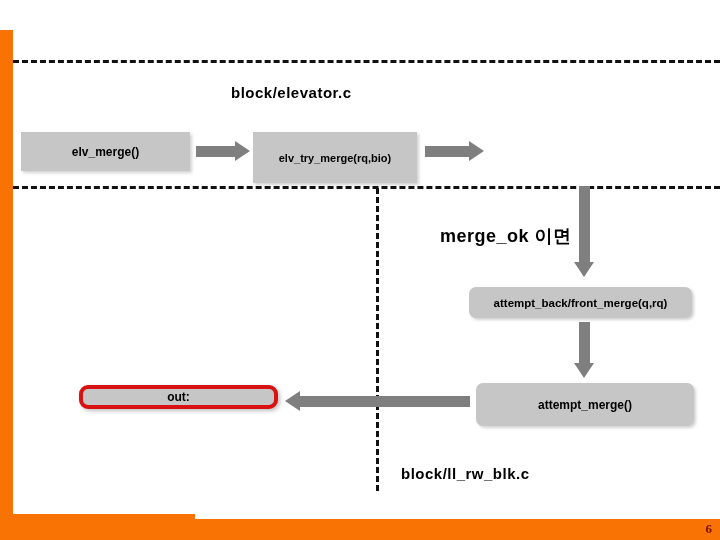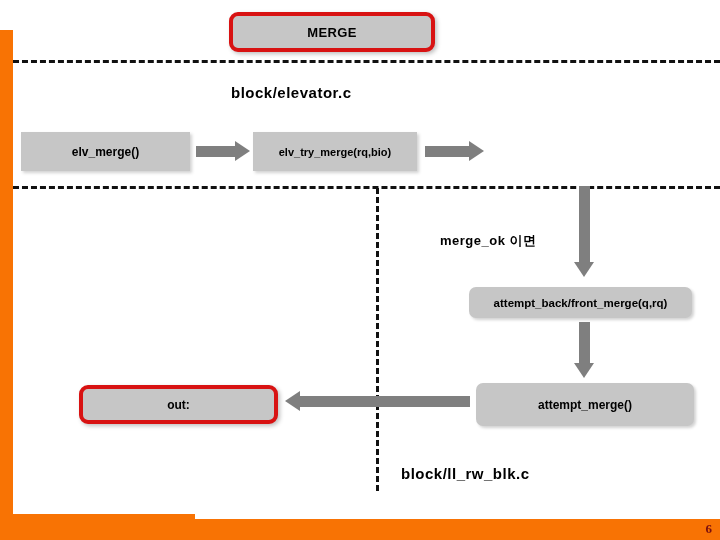--- a/index.html
+++ b/index.html
@@ -94,36 +94,36 @@
   }
   .box-red {
     border: 4px solid #D81212;
     border-radius: 9px;
     box-shadow: 2px 2px 4px rgba(0,0,0,0.25);
   }
   .box-round { border-radius: 7px; }
 
   .b-merge      { left: 229px; top: 12px;  width: 206px; height: 40px; font-size: 13px; letter-spacing: 0.4px; }
   .b-elvmerge   { left: 21px;  top: 132px; width: 169px; height: 39px; font-size: 12px; }
-  .b-elvtry     { left: 253px; top: 132px; width: 164px; height: 39px; font-size: 11px; }
+  .b-elvtry     { left: 253px; top: 132px; width: 164px; height: 51px; font-size: 11px; }
   .b-elvrqok    { left: 498px; top: 132px; width: 190px; height: 39px; font-size: 10.5px; }
   .b-attemptbf  { left: 469px; top: 287px; width: 223px; height: 31px; font-size: 11.5px; text-align: right; }
   .b-attemptm   { left: 476px; top: 383px; width: 218px; height: 43px; font-size: 12px; }
-  .b-out        { left: 79px;  top: 385px; width: 199px; height: 39px; font-size: 12px; }
+  .b-out        { left: 79px;  top: 385px; width: 199px; height: 24px; font-size: 12px; }
 
   
   .section-title {
     position: absolute;
     font-weight: bold;
     color: #000000;
     letter-spacing: 0.5px;
   }
   .t-elevator  { left: 231px; top: 84px;  font-size: 15px; }
   .t-llrw      { left: 401px; top: 465px; font-size: 15px; }
-  .t-mergeok   { left: 440px; top: 232px; font-size: 13px; }
+  .t-mergeok   { left: 440px; top: 224px; font-size: 18px; }
 
   
   .arrow-h {
     position: absolute;
     height: 11px;
     background: #7F7F7F;
   }
   .arrow-h::after {
     content: "";
     position: absolute;
@@ -177,23 +177,20 @@
   <div class="orange-step"></div>
   <div class="orange-step2"></div>
   <div class="orange-bottom"></div>
 
   <div class="page-number">6</div>
 
   <div class="dash-h dash-h-top"></div>
   <div class="dash-h dash-h-mid"></div>
   <div class="dash-v"></div>
 
-  <div class="box box-red b-merge">
-    <span>MERGE</span>
-  </div>
 
   <div class="section-title t-llrw">block/ll_rw_blk.c</div>
   <div class="section-title t-elevator">block/elevator.c</div>
   <div class="section-title t-mergeok">merge_ok 이면</div>
 
   <div class="box b-elvmerge">
     <span>elv_merge()</span>
   </div>
 
   <div class="arrow-h a1"></div>

